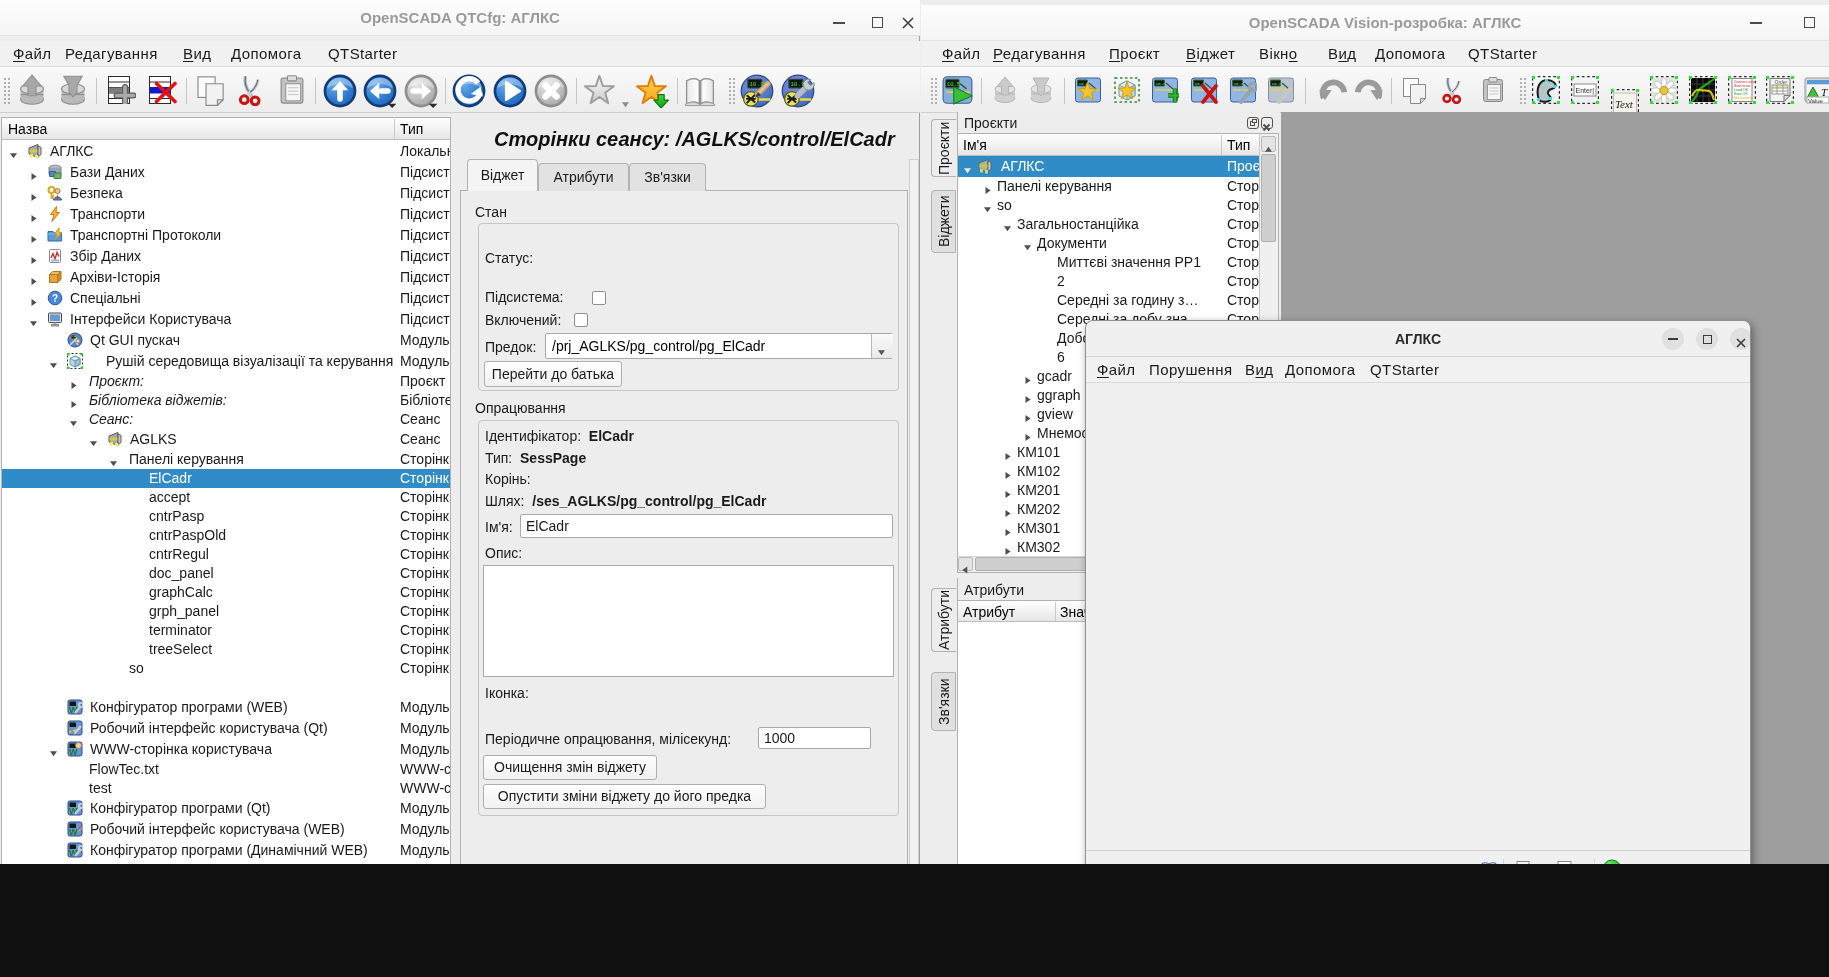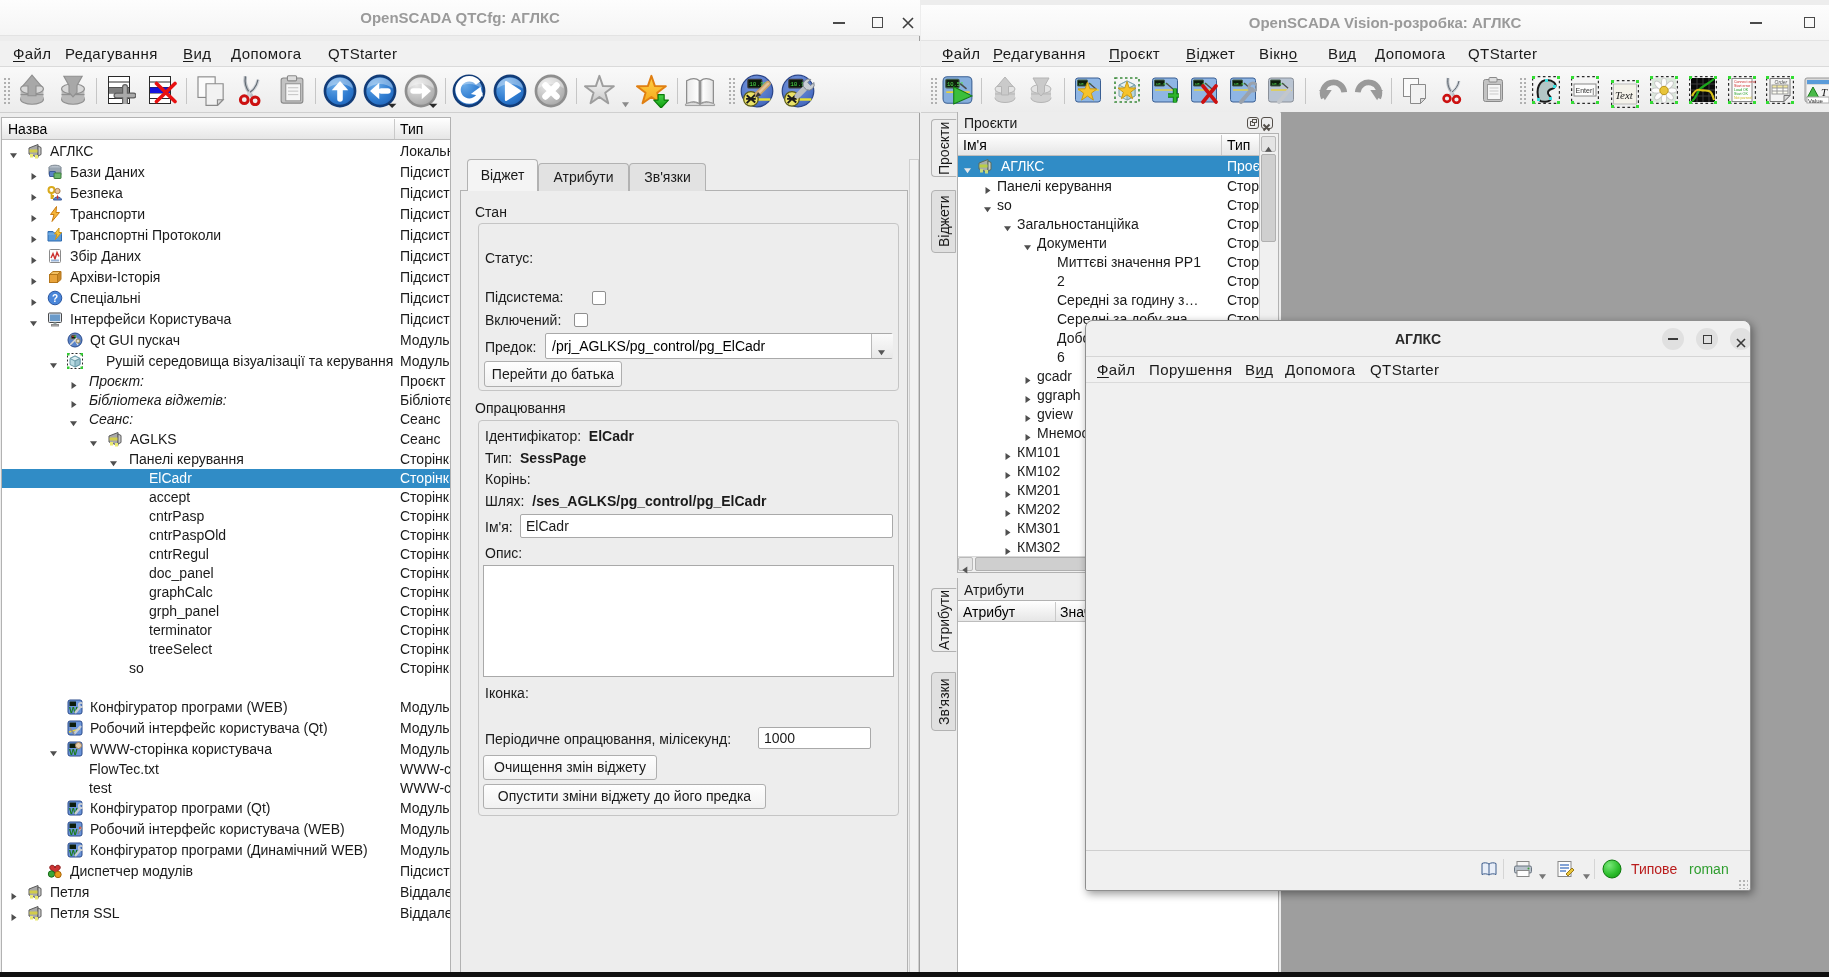--- a/index.html
+++ b/index.html
@@ -1,16 +1,16 @@
 <!DOCTYPE html>
 <html><head><meta charset="utf-8"><style>
 *{margin:0;padding:0;box-sizing:border-box}
 html,body{width:1829px;height:977px;overflow:hidden;background:#101010;font-family:"Liberation Sans",sans-serif}
 .abs{position:absolute}
-#screen{position:absolute;left:0;top:0;width:1829px;height:972px;background:#101010;overflow:hidden}
+#screen{position:absolute;left:0;top:0;width:1829px;height:864px;background:#101010;overflow:hidden}
 .titlebar{background:linear-gradient(#fdfdfd,#f5f5f5);border-bottom:1px solid #e3e3e3}
 .titletx{font-size:15px;font-weight:bold;color:#9a9a9a;text-align:center;line-height:36px;white-space:nowrap}
 .menubar{background:#f1f1f1;border-bottom:1px solid #dadada;font-size:15px;color:#1a1a1a;letter-spacing:0.4px;white-space:nowrap}
 .menubar span{position:absolute;line-height:25px;top:0}
 .toolbar{background:linear-gradient(#f9f9f9,#ececec);border-bottom:1px solid #cfcfcf}
 .tsep{width:1px;background:#c6c6c6}
 .handle{width:7px;background-image:radial-gradient(circle,#b0b0b0 1px,transparent 1.2px);background-size:4px 4px}
 .panel{background:#fff;border:1px solid #b2b2b2}
 .thead{background:linear-gradient(#ffffff,#e6e6e6);border-bottom:1px solid #bdbdbd;font-size:14px;color:#1a1a1a}
 .trow{font-size:14px;color:#1a1a1a;white-space:nowrap}
@@ -649,20 +649,21 @@
       <span class="abs" style="left:25px;top:2px;width:16px;height:16px"><svg width="16" height="16" viewBox="0 0 16 16">
           <polygon points="2,5 11,1.5 11,14.5 2,11" fill="#a8a8a8" stroke="#5a5a5a"></polygon>
 <polygon points="11,3 14,4.5 14,11.5 11,13" fill="#c9c9c9" stroke="#5a5a5a"></polygon>
 <rect x="2.5" y="6.5" width="8" height="3" fill="#d9d23a" opacity="0.85"></rect>
 <rect x="3" y="11" width="3" height="3.5" fill="#eaea70"></rect>
           <rect x="8" y="12" width="3" height="3.5" fill="#eaea70"></rect>
         </svg></span>
       <span class="abs" style="left:48px;top:0;line-height:21px">Петля SSL</span>
       <span class="abs typecol" style="left:398px;top:0;width:50px;line-height:21px">Віддалена станція</span>
     </div>
+<div class="abs" style="left:494px;top:128px;width:410px;height:26px;font-size:20px;font-weight:bold;font-style:italic;white-space:nowrap;color:#111">Сторінки сеансу: /AGLKS/control/ElCadr</div>
 <div class="abs" style="left:460px;top:190px;width:448px;height:787px;border:1px solid #b2b2b2;background:#ededed"></div>
 <div class="abs tab" style="left:467px;top:159px;width:71px;height:32px;background:#f4f4f4;line-height:30px;z-index:2">Віджет</div>
 <div class="abs tab" style="left:538px;top:163px;width:91px;height:28px;background:#e2e2e2;line-height:26px">Атрибути</div>
 <div class="abs tab" style="left:629px;top:163px;width:77px;height:28px;background:#e2e2e2;line-height:26px">Зв'язки</div>
 <div class="abs" style="left:909px;top:159px;width:10px;height:818px;background:#f2f2f2;border:1px solid #cfcfcf"></div>
 <div class="abs gbox" style="left:478px;top:223px;width:421px;height:168px"></div>
 <div class="abs glabel" style="left:472px;top:205px;height:15px;line-height:15px">Стан</div>
 <div class="abs flabel" style="left:485px;top:250px;width:60px;height:15px">Статус:</div>
 <div class="abs flabel" style="left:485px;top:289px;width:110px;height:15px">Підсистема:</div>
 <div class="abs cb" style="left:592px;top:291px;width:14px;height:14px"></div>
@@ -837,21 +838,21 @@
         <rect x="0.5" y="0.5" width="27" height="27" fill="none" stroke="#2a2a2a" stroke-width="1.4" stroke-dasharray="2.6,2.6"></rect>
         <rect x="3" y="8" width="22" height="12" fill="#fdfdfd" stroke="#888"></rect>
 <text x="4.5" y="17" font-family="Liberation Sans,sans-serif" font-size="7" fill="#333">Enter|</text>
         <g fill="#33dd33">
           <rect x="0" y="0" width="3" height="3"></rect>
           <rect x="25" y="0" width="3" height="3"></rect>
           <rect x="0" y="25" width="3" height="3"></rect>
           <rect x="25" y="25" width="3" height="3"></rect>
         </g>
       </svg></div>
-<div class="abs" style="left:1611px;top:80px;width:28px;height:28px"><svg width="28" height="28" viewBox="0 0 28 28">
+<div class="abs" style="left:1611px;top:89px;width:28px;height:28px"><svg width="28" height="28" viewBox="0 0 28 28">
         <rect x="0.5" y="0.5" width="27" height="27" fill="none" stroke="#2a2a2a" stroke-width="1.4" stroke-dasharray="2.6,2.6"></rect>
         <rect x="2.5" y="4" width="23" height="20" fill="#f4f2ea" stroke="#bbb"></rect>
 <text x="4" y="19" font-family="Liberation Serif,serif" font-style="italic" font-size="11" fill="#222">Text</text>
         <g fill="#33dd33">
           <rect x="0" y="0" width="3" height="3"></rect>
           <rect x="25" y="0" width="3" height="3"></rect>
           <rect x="0" y="25" width="3" height="3"></rect>
           <rect x="25" y="25" width="3" height="3"></rect>
         </g>
       </svg></div>

